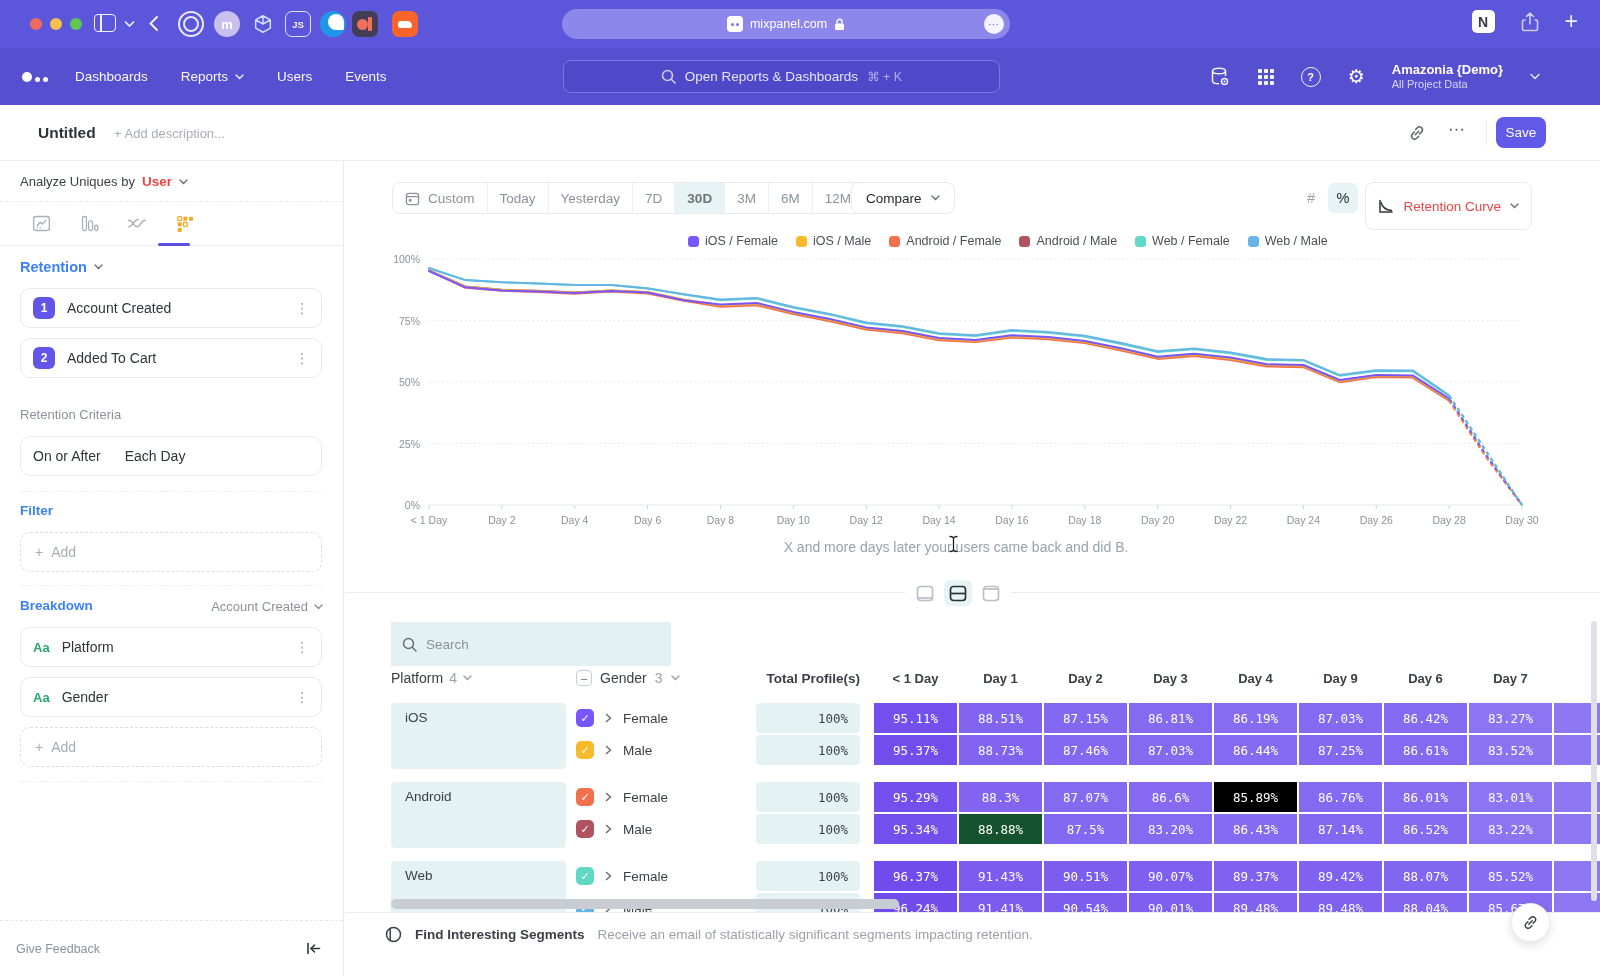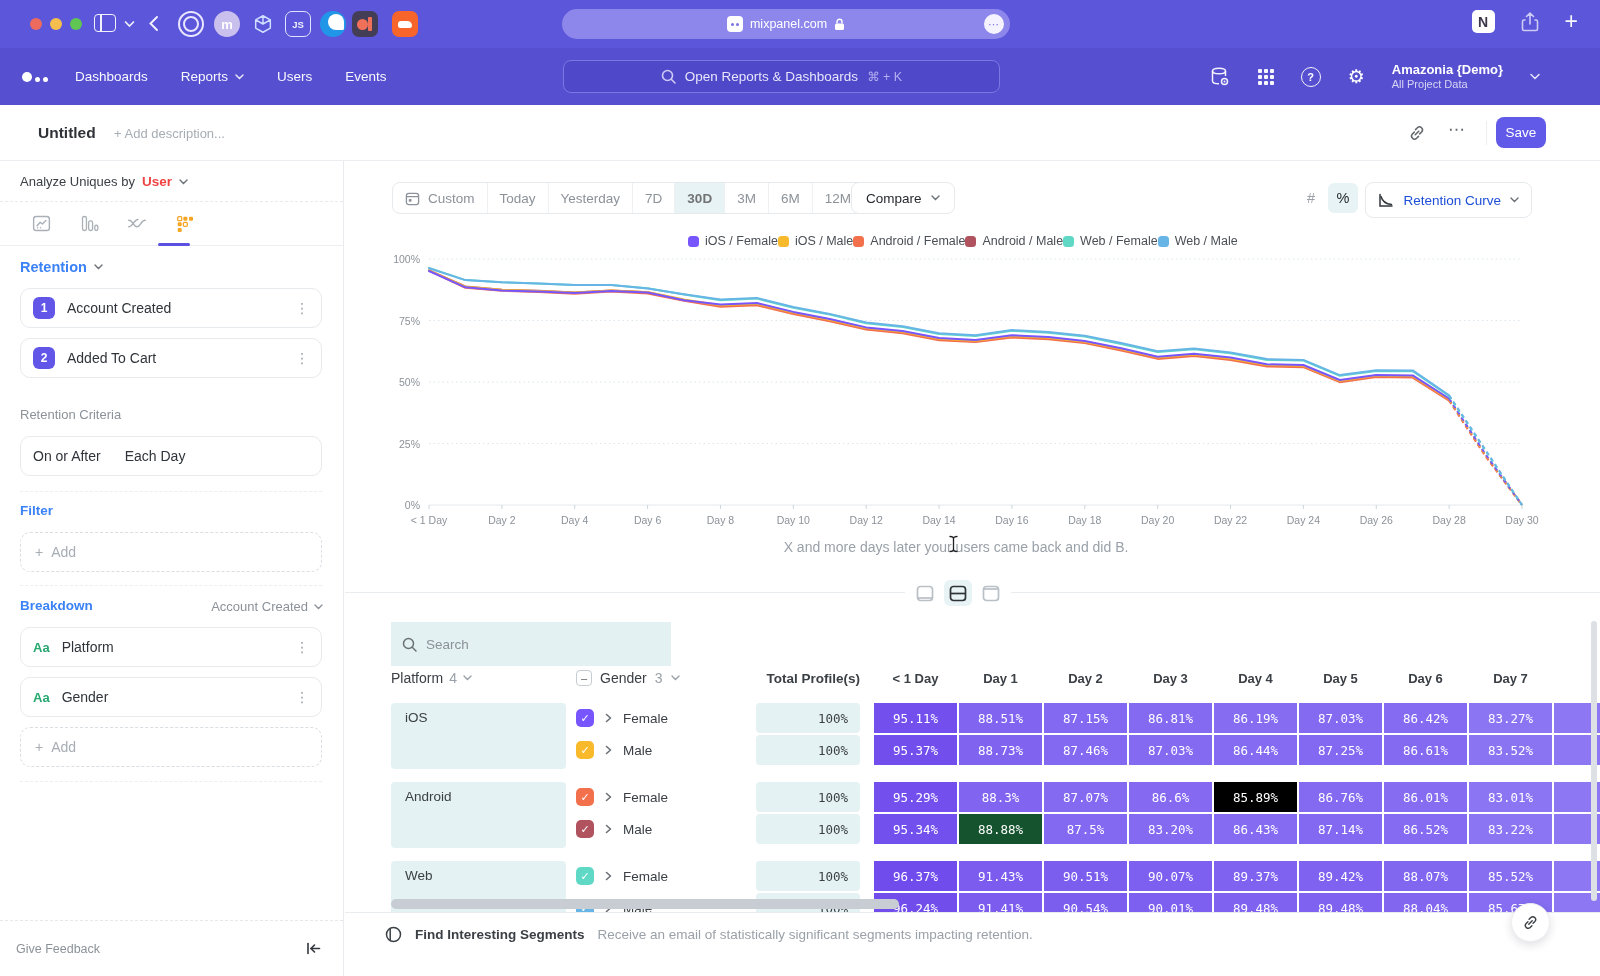--- a/index.html
+++ b/index.html
@@ -87,23 +87,23 @@
   
   .main{position:absolute;top:161px;left:345px;right:0;bottom:0;background:#fff;}
   .range-group{position:absolute;left:47px;top:21px;height:32px;display:flex;align-items:stretch;background:#fff;border:1px solid #e7eaed;border-radius:8px;overflow:hidden;box-sizing:border-box;}
   .range-item{padding:0 12px;font-size:13.5px;color:#8b9299;display:flex;align-items:center;gap:8px;border-right:1px solid #eef0f2;}
   .range-item:last-child{border-right:none;}
   .range-item.active{background:#e7f3f5;color:#737373;font-weight:700;}
   .compare-btn{position:absolute;left:506px;top:21px;height:32px;border:1px solid #e7eaed;border-radius:8px;display:flex;align-items:center;gap:9px;padding:0 14px;font-size:13.5px;color:#26292e;box-sizing:border-box;background:#fff;}
   .unit-group{position:absolute;right:242px;top:21px;height:32px;display:flex;align-items:center;gap:2px;}
   .unit-btn{width:30px;height:30px;display:flex;align-items:center;justify-content:center;font-size:14.5px;color:#9aa1a9;border-radius:6px;}
   .unit-btn.active{background:#e7f3f5;color:#26292e;}
-  .view-dd{position:absolute;right:68px;top:21px;height:36px;border:1px solid #e7eaed;border-radius:8px;display:flex;align-items:center;gap:9px;padding:0 12px;font-size:13.5px;color:#1d4ed8;box-sizing:border-box;background:#fff;}
-
-  .legend{position:absolute;left:343px;top:73px;display:flex;}
+  .view-dd{position:absolute;right:68px;top:21px;height:48px;border:1px solid #e7eaed;border-radius:8px;display:flex;align-items:center;gap:9px;padding:0 12px;font-size:13.5px;color:#ef4444;box-sizing:border-box;background:#fff;}
+
+  .legend{position:absolute;left:343px;top:73px;display:flex;gap:18px;}
   .lg-item{display:flex;align-items:center;gap:6px;font-size:12.5px;color:#4a4f55;}
   .lg-sw{width:11px;height:11px;border-radius:3.5px;}
 
   .chart-svg{position:absolute;left:36px;top:86px;}
   .caption{position:absolute;left:16px;top:378px;width:1190px;text-align:center;font-size:14px;color:#9aa1a9;}
   .ibeam{position:absolute;left:603px;top:374px;}
 
   .layout-toggle{position:absolute;left:560px;top:416px;height:32px;display:flex;align-items:center;gap:5px;background:#fff;padding:0 6px;border-radius:8px;z-index:4;}
   .lt-btn{width:28px;height:26px;display:flex;align-items:center;justify-content:center;border-radius:6px;}
   .lt-btn.active{background:#e7f3f5;}
@@ -548,21 +548,21 @@
               <path d="M1 1 L4.5 4.5 L8 1" fill="none" stroke="#9aa1a9" stroke-width="1.4" stroke-linecap="round"></path>
             </svg>
         </span>
         <span class="th-total">Total Profile(s)</span>
         <span id="dayHeaders" style="display:flex;">
             <div class="th-day">&lt; 1 Day</div>
             <div class="th-day">Day 1</div>
             <div class="th-day">Day 2</div>
             <div class="th-day">Day 3</div>
             <div class="th-day">Day 4</div>
-            <div class="th-day">Day 5</div>
+            <div class="th-day">Day 9</div>
             <div class="th-day">Day 6</div>
             <div class="th-day">Day 7</div>
           </span>
       </div>
 
       <div class="tbody" id="tbody">
           <div class="t-group">
             <div class="plat-cell">iOS</div>
             <div class="g-rows">
               <div class="t-row">

